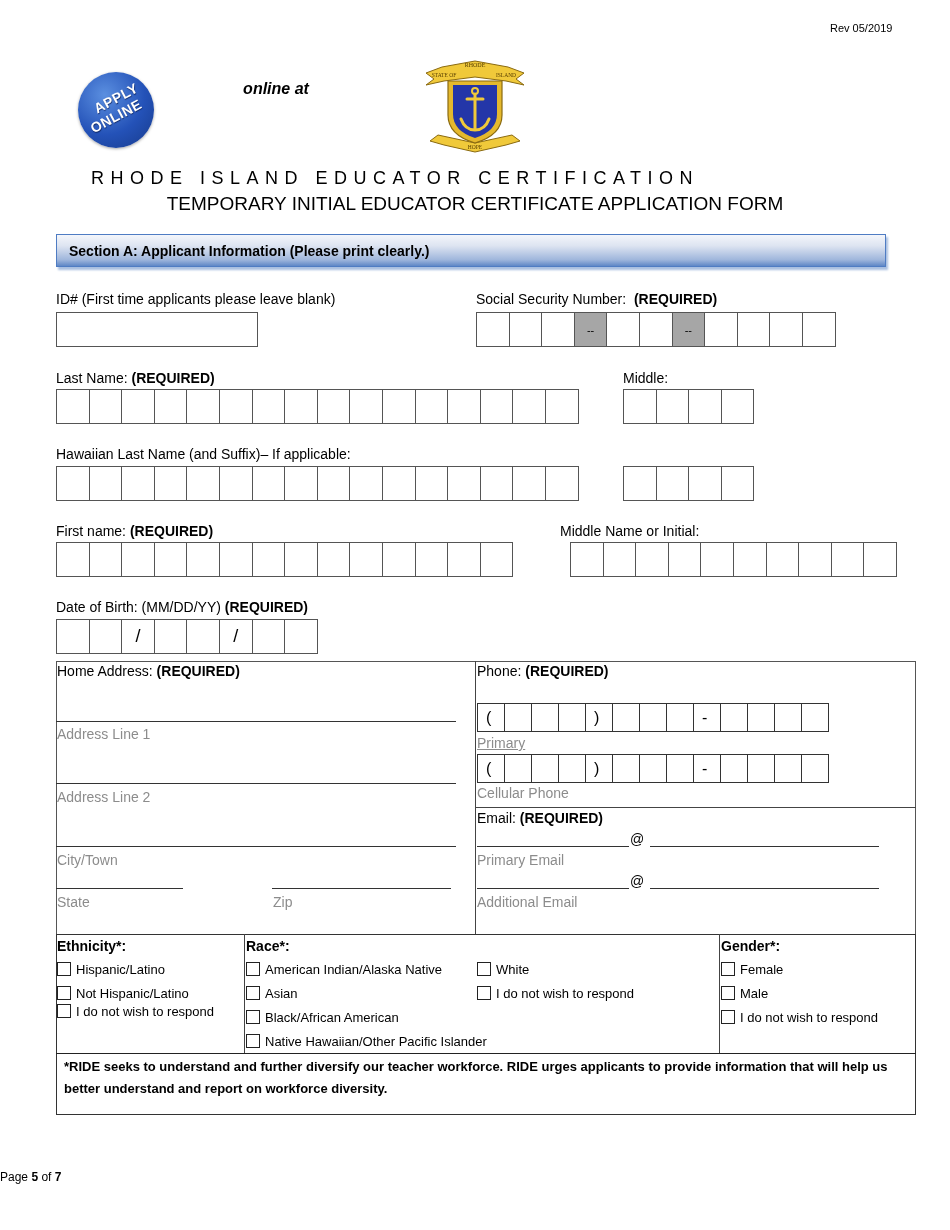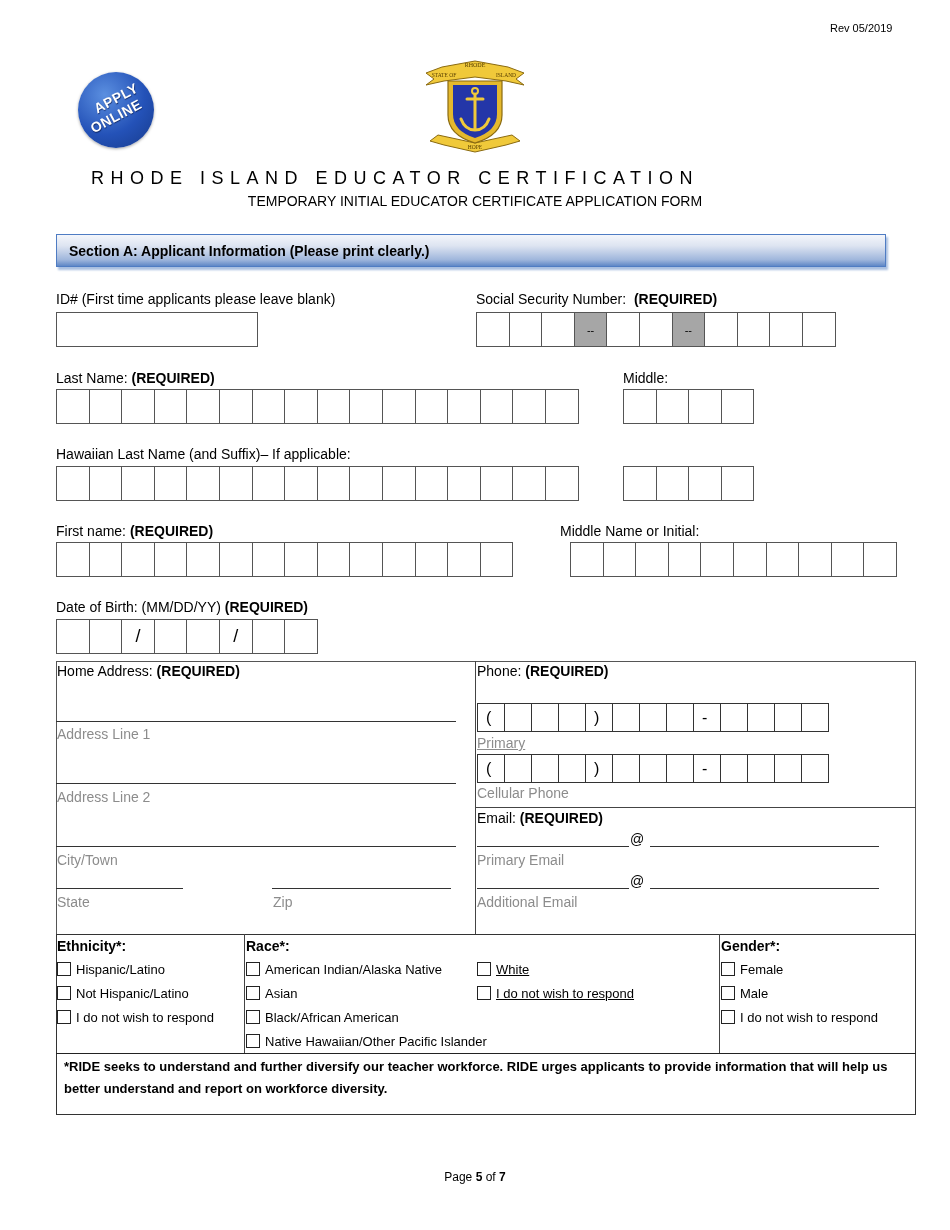--- a/index.html
+++ b/index.html
@@ -14,21 +14,21 @@
     box-shadow: 0 1px 3px rgba(0,0,0,.35); }
   .apply-badge span { position: absolute; left: 0; right: 0; color: #fff; font-weight: bold; font-size: 14px;
     text-align: center; transform: rotate(-28deg); letter-spacing: .5px; text-shadow: 0 1px 1px #0d2460; }
   .apply-badge .l1 { top: 18px; }
   .apply-badge .l2 { top: 36px; }
   .promo { left: 160px; top: 77px; width: 232px; text-align: center; font-size: 16px; font-style: italic; font-weight: bold; line-height: 23px; }
   .promo a { color: #1a0dd6; text-decoration: underline; font-style: normal; font-weight: bold; }
   .seal { left: 420px; top: 57px; width: 110px; height: 98px; }
 
   .title { left: 0; width: 790px; top: 168px; text-align: center; font-size: 18px; letter-spacing: 6.5px; }
-  .subtitle { left: 0; width: 950px; top: 193px; text-align: center; font-size: 14px; }
+  .subtitle { left: 0; width: 950px; top: 193px; text-align: center; font-size: 19px; }
 
   .section-bar { left: 56px; top: 234px; width: 830px; height: 33px; border: 1px solid #4f7cc3;
     background: linear-gradient(to bottom, #f4f6fb 0%, #dde4f1 35%, #9fb6dc 80%, #5f87c6 100%);
     box-shadow: 2px 3px 2px #a9bfe0; }
   .section-bar span { position: absolute; left: 12px; top: 8px; font-size: 14px; font-weight: bold; }
 
   .label { font-size: 14px; white-space: nowrap; }
   .label b { font-weight: bold; }
   .gray { color: #8c8c8c; font-size: 14px; white-space: nowrap; }
 
@@ -43,33 +43,34 @@
 
   .frame { border: 1px solid #555; }
   .hline { height: 0; border-top: 1px solid #444; }
   .vline { width: 0; border-left: 1px solid #444; }
   .uline { height: 0; border-top: 1px solid #333; }
 
   .chk { display: inline-block; width: 14px; height: 14px; border: 1.4px solid #222; vertical-align: -2px; margin-right: 5px; background: #fff; }
   .opt { font-size: 13px; white-space: nowrap; line-height: 16px; }
 
   .footnote { left: 64px; top: 1056px; width: 850px; font-size: 13px; font-weight: bold; line-height: 22px; }
-  .page { left: 0; width: 950px; top: 1170px; text-align: center; font-size: 12px; }
+  .page { left: 0; width: 950px; top: 1170px; font-size: 12px; }
 </style>
 </head>
 <body>
 
 <div class="abs rev">Rev 05/2019</div>
 
 <div class="abs apply-badge">
   <span class="l1">APPLY</span>
   <span class="l2">ONLINE</span>
 </div>
 
 <div class="abs promo">
+  <div>online at</div>
 </div>
 
 <div class="abs seal">
   <svg width="110" height="98" viewBox="0 0 110 98">
     <path d="M6 16 L22 10 L55 4 L88 10 L104 16 L96 22 L104 28 L86 24 L55 20 L24 24 L6 28 L14 22 Z" fill="#f0c93a" stroke="#8a6a10" stroke-width="1"></path>
     <path d="M18 78 L55 86 L92 78 L100 84 L86 88 L55 95 L24 88 L10 84 Z" fill="#f0c93a" stroke="#8a6a10" stroke-width="1"></path>
     <path d="M28 24 L82 24 L82 58 Q82 78 55 86 Q28 78 28 58 Z" fill="#e5b92d" stroke="#8a6a10" stroke-width="1.2"></path>
     <path d="M33 28 L77 28 L77 57 Q77 74 55 81 Q33 74 33 57 Z" fill="#2436a8"></path>
     <g stroke="#f0c93a" stroke-width="3" fill="none" stroke-linecap="round">
       <line x1="55" y1="37" x2="55" y2="72"></line>
@@ -287,32 +288,32 @@
 <div class="abs gray" style="left:477px;top:894px;">Additional Email</div>
 
 <div class="abs frame" style="left:56px;top:934px;width:860px;height:181px;border-color:#333;"></div>
 <div class="abs vline" style="left:244px;top:934px;height:119px;"></div>
 <div class="abs vline" style="left:719px;top:934px;height:119px;"></div>
 <div class="abs hline" style="left:56px;top:1053px;width:860px;border-top-color:#222;"></div>
 
 <div class="abs opt" style="left:57px;top:938px;font-weight:bold;font-size:14px;">Ethnicity*:</div>
 <div class="abs" style="left:57px;top:962px;">
     <div class="opt" style="margin-bottom: 8px;"><span class="chk"></span><span>Hispanic/Latino</span></div>
-    <div class="opt" style="margin-bottom: 8px;"><span class="chk"></span><span>Not Hispanic/Latino</span></div>
+    <div class="opt" style="margin-bottom: 2px;"><span class="chk"></span><span>Not Hispanic/Latino</span></div>
     <div class="opt" style="margin-bottom: 8px;"><span class="chk"></span><span>I do not wish to respond</span></div>
   </div>
 
 <div class="abs opt" style="left:246px;top:938px;font-weight:bold;font-size:14px;">Race*:</div>
 <div class="abs" style="left:246px;top:962px;">
     <div class="opt" style="margin-bottom: 8px;"><span class="chk"></span><span>American Indian/Alaska Native</span></div>
     <div class="opt" style="margin-bottom: 8px;"><span class="chk"></span><span>Asian</span></div>
     <div class="opt" style="margin-bottom: 8px;"><span class="chk"></span><span>Black/African American</span></div>
     <div class="opt" style="margin-bottom: 8px;"><span class="chk"></span><span>Native Hawaiian/Other Pacific Islander</span></div>
   </div>
-<div class="abs" style="left:477px;top:962px;text-decoration:underline;">
+<div class="abs" style="left:477px;top:962px;">
     <div class="opt" style="margin-bottom: 8px;"><span class="chk"></span><span>White</span></div>
     <div class="opt" style="margin-bottom: 8px;"><span class="chk"></span><span>I do not wish to respond</span></div>
   </div>
 
 <div class="abs opt" style="left:721px;top:938px;font-weight:bold;font-size:14px;">Gender*:</div>
 <div class="abs" style="left:721px;top:962px;">
     <div class="opt" style="margin-bottom: 8px;"><span class="chk"></span><span>Female</span></div>
     <div class="opt" style="margin-bottom: 8px;"><span class="chk"></span><span>Male</span></div>
     <div class="opt" style="margin-bottom: 8px;"><span class="chk"></span><span>I do not wish to respond</span></div>
   </div>

